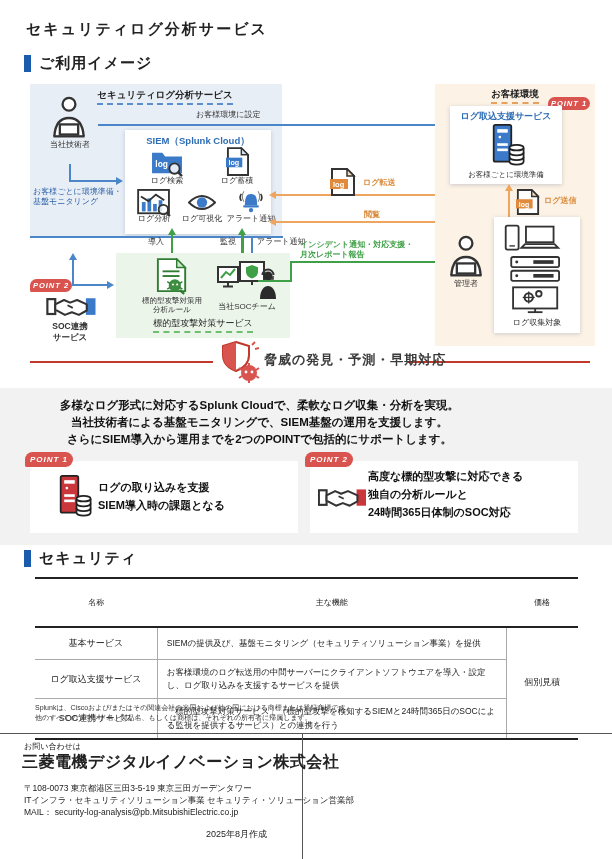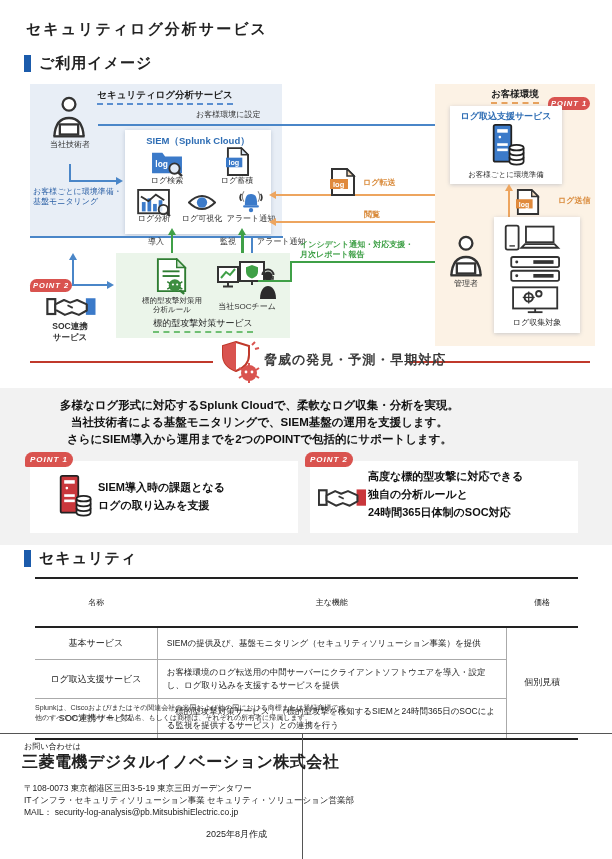--- a/index.html
+++ b/index.html
@@ -271,21 +271,21 @@
   <div class="ln" style="left:508px;top:190px;width:2px;height:28px;color:#eda55f;"></div>
   <div class="tri tri-u" style="left:505px;top:184px;color:#eda55f;"></div>
   <div class="abs" style="left:516px;top:189px;">
     <svg width="24" height="26" viewBox="0 0 26 28">
       <path d="M2 1 h15 l7 7 v19 h-22 z" fill="#fff" stroke="#333" stroke-width="2"></path>
       <path d="M17 1 l7 7 h-7 z" fill="#f5ddc0" stroke="#333" stroke-width="1.5"></path>
       <rect x="0" y="11" width="18" height="10" fill="#e08a3c"></rect>
       <text x="3" y="19" font-size="7.5" font-weight="bold" fill="#fff">log</text>
     </svg>
   </div>
-  <div class="lbl b orange-t" style="left:544px;top:196px;margin-left:14px;">ログ送信</div>
+  <div class="lbl b orange-t" style="left:544px;top:196px;">ログ送信</div>
 
   <div class="abs" style="left:444px;top:235px;">
     <svg width="44" height="44" viewBox="0 0 44 48">
       <circle cx="22" cy="9" r="7" fill="#fff" stroke="#333" stroke-width="2.5"></circle>
       <path d="M6 44 C7 29 14 24 22 24 C30 24 37 29 38 44" fill="#fff" stroke="#333" stroke-width="2.5"></path>
       <rect x="12" y="31" width="20" height="11" fill="#fff" stroke="#333" stroke-width="2.5"></rect>
       <line x1="5" y1="44" x2="39" y2="44" stroke="#333" stroke-width="2.5"></line>
     </svg>
   </div>
   <div class="lbl c" style="left:444px;top:279px;width:44px;">管理者</div>
@@ -355,22 +355,22 @@
       <rect x="12" y="29" width="12" height="3" fill="#fff"></rect>
       <g stroke="#222" stroke-width="2" fill="#fff">
         <path d="M26 28 v16 a8 3.2 0 0 0 16 0 v-16"></path>
         <ellipse cx="34" cy="28" rx="8" ry="3.2"></ellipse>
         <path d="M26 33.5 a8 3.2 0 0 0 16 0" fill="none"></path>
         <path d="M26 39 a8 3.2 0 0 0 16 0" fill="none"></path>
       </g>
     </svg>
   </div>
   <div class="card-t" style="left:98px;top:478px;">
+    <div>ログの取り込みを支援</div>
     <div>SIEM導入時の課題となる</div>
-    <div>ログの取り込みを支援</div>
   </div>
 
   <div class="card" style="left:310px;top:461px;"></div>
   <div class="badge" style="left:305px;top:452px;width:48px;height:15px;font-size:8px;">POINT 2</div>
   <div class="abs" style="left:318px;top:484px;">
     <svg width="48" height="28" viewBox="0 0 56 32">
       <rect x="1" y="7" width="9" height="17" fill="#fff" stroke="#333" stroke-width="2.5"></rect>
       <rect x="46" y="7" width="9" height="17" fill="#c9373c" stroke="#c9373c" stroke-width="2"></rect>
       <path d="M10 13 l10 -5 7 3 8 -3 11 5 v7 l-9 5 -8 -3 -8 3 -11 -6 z" fill="#fff" stroke="#333" stroke-width="2.4" stroke-linejoin="round"></path>
       <line x1="24" y1="14" x2="30" y2="17" stroke="#333" stroke-width="2"></line>

